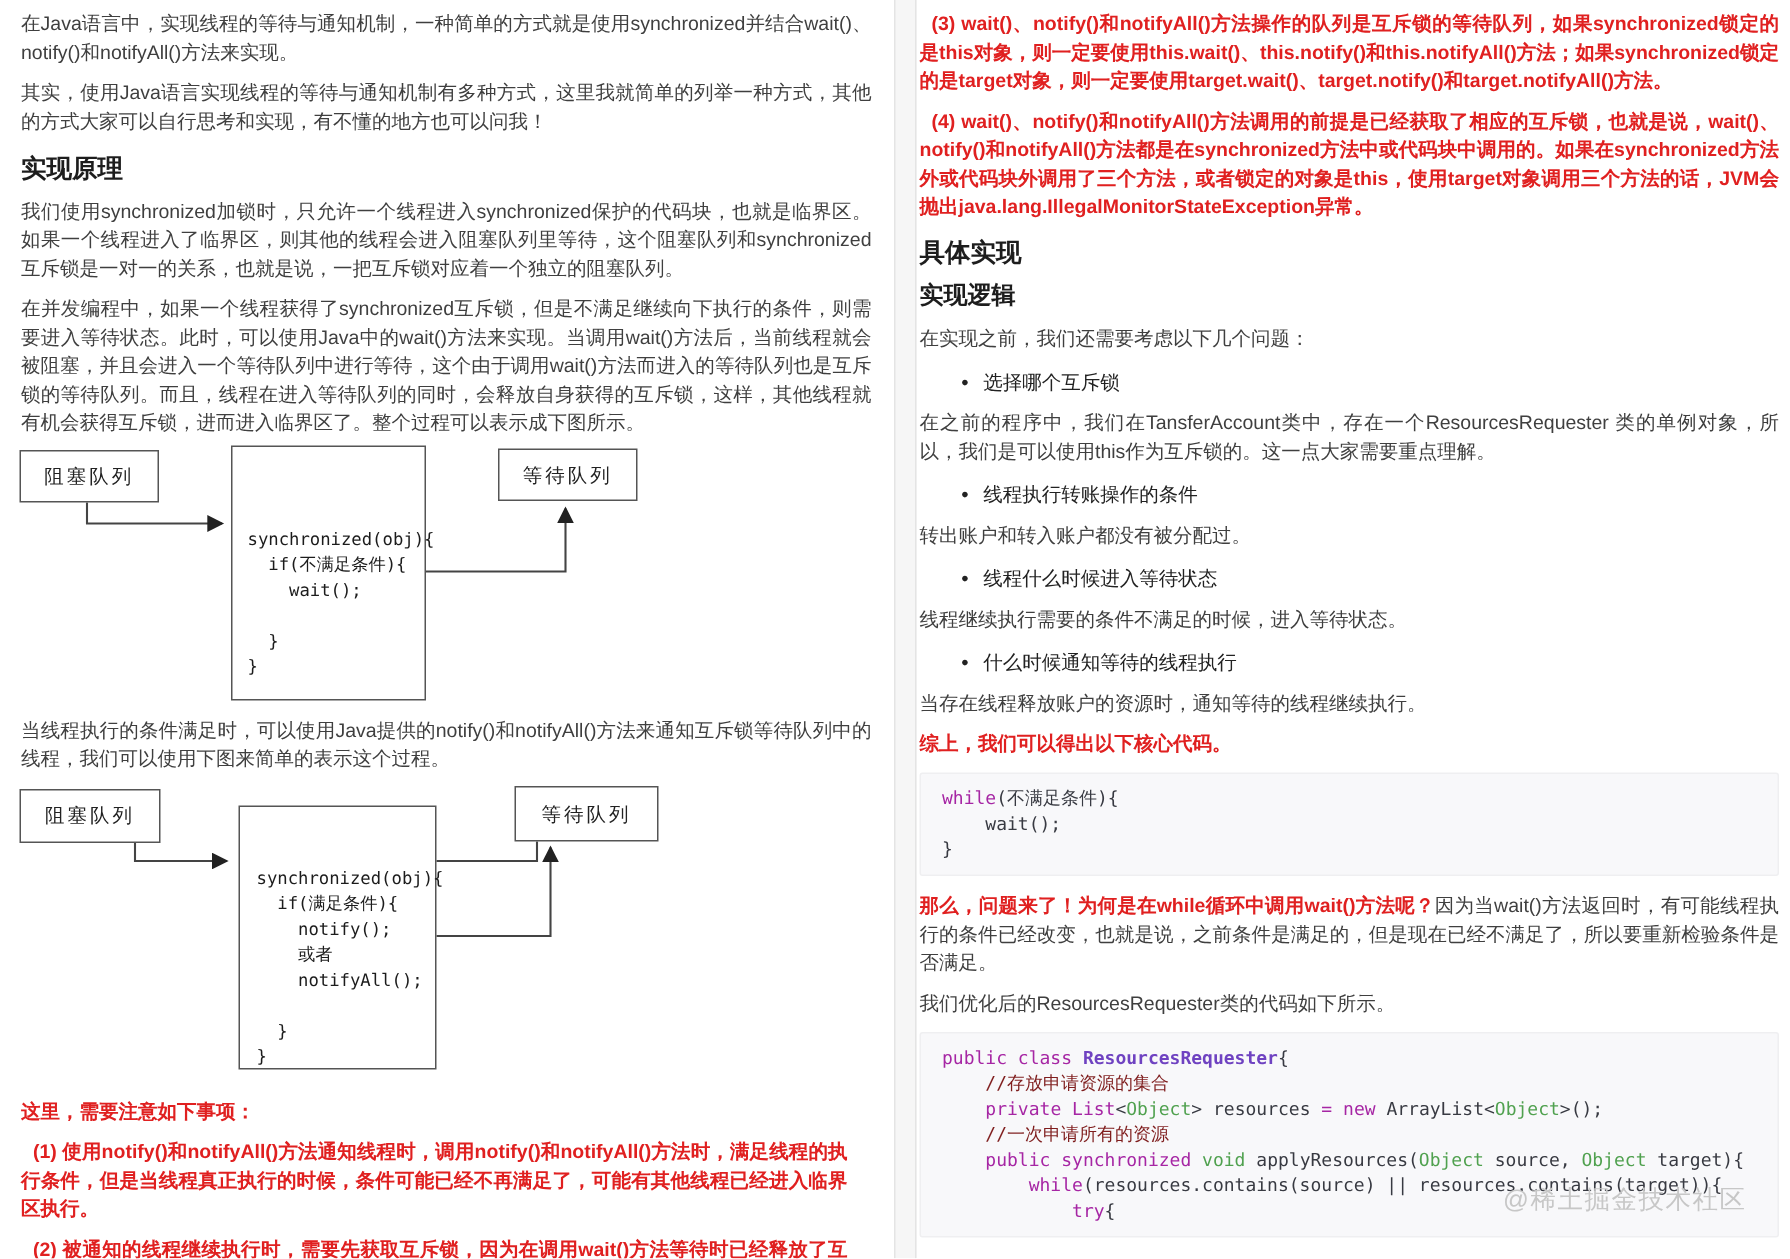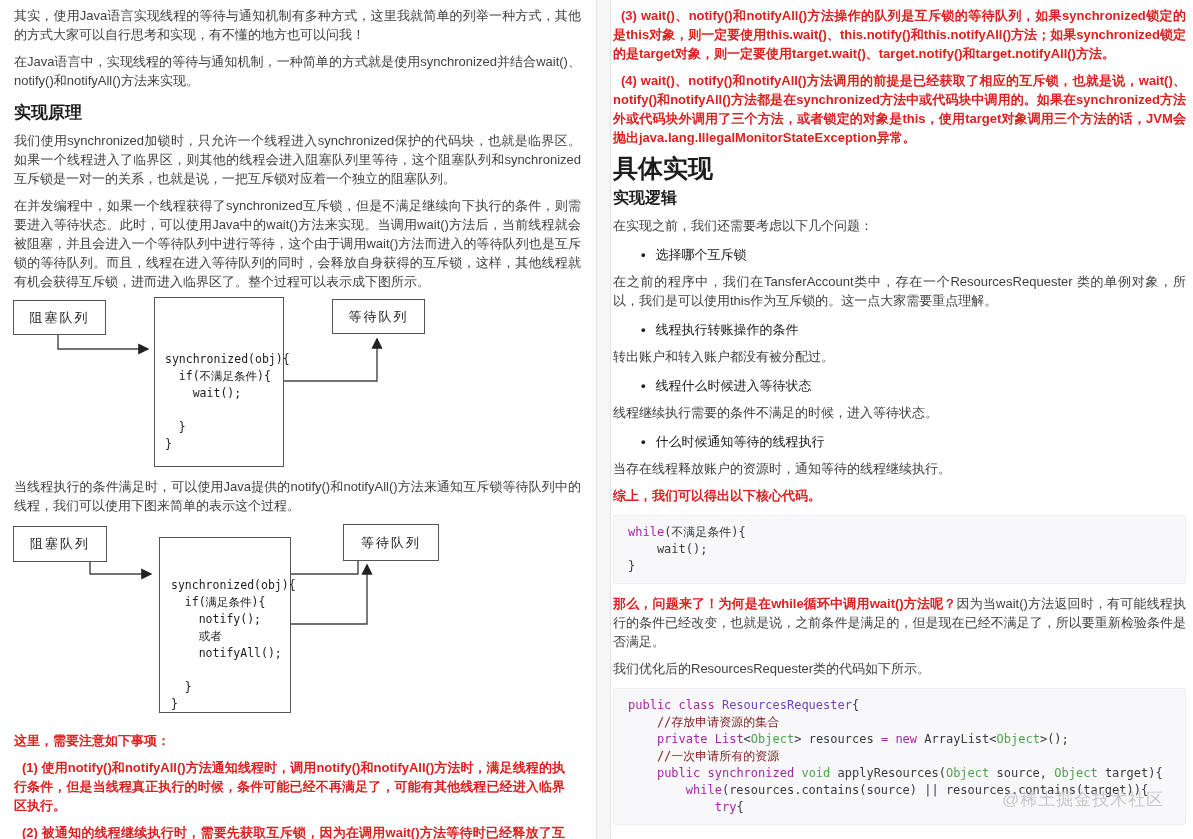--- a/index.html
+++ b/index.html
@@ -8,33 +8,33 @@
   
   .col-left{position:absolute;left:0;top:0;width:596px;padding-top:6px;}
   .col-right{position:absolute;left:611px;top:0;width:575px;padding-top:6px;}
   .divider{position:absolute;left:596px;top:0;width:13px;height:839px;
            background:#f6f6f6;border-left:1px solid #e4e4e4;border-right:1px solid #e4e4e4;}
   
   .para{margin:0 15px 8px 14px;font-size:13px;line-height:19px;color:#3f3f3f;text-align:justify;}
   .col-right .para{margin:0 0 8px 2px;}
   .note{margin:0 31px 8px 14px;font-size:13px;line-height:19px;color:#e02020;font-weight:700;text-align:justify;text-indent:8px;}
   .col-right .note{margin:0 0 8px 2px;}
-  h1.doc{margin:10px 0 0 2px;font-size:25px;line-height:23px;color:#1d1d1d;font-weight:700;}
+  h1.doc{margin:10px 0 0 2px;font-size:17px;line-height:23px;color:#1d1d1d;font-weight:700;}
   h2.doc{margin:12px 15px 8px 14px;font-size:17px;line-height:21px;color:#1d1d1d;font-weight:700;}
   .col-right h2.doc{margin:8px 0 8px 2px;font-size:16px;line-height:20px;}
   .bullet{margin:10px 0 8px 30px;font-size:13px;line-height:19px;color:#222;font-weight:400;}
   .bullet::before{content:"•";margin-right:10px;font-weight:700;}
   
   .codeblock{margin:10px 0 0 2px;background:#f8f8fa;border:1px solid #efeff1;border-radius:2px;
              padding:8px 14px;font-family:"DejaVu Sans Mono","Liberation Mono",monospace;
              font-size:12px;line-height:17px;color:#383a42;white-space:pre;}
   .codeblock div{min-height:17px;}
   .tok-pl{color:#383a42;}
   .tok-kw{color:#a626a4;}
-  .tok-cls{color:#6f42c1;font-weight:400;}
+  .tok-cls{color:#6f42c1;font-weight:700;}
   .tok-typ{color:#50a14f;}
   .tok-cmt{color:#7f1d1d;margin-top:39px;}
   .q-lead{color:#e02020;font-weight:700;}
   
   .diagram{position:relative;width:596px;}
   .d1{height:170px;margin:6px 0 10px 0;}
   .d2{height:192px;margin:8px 0 16px 0;}
   .dbox{position:absolute;border:1px solid #555;background:#fff;display:flex;align-items:center;justify-content:center;
         font-size:13px;color:#222;letter-spacing:2px;text-align:center;}
   .dcode{position:absolute;font-family:"DejaVu Sans Mono","Liberation Mono",monospace;
@@ -43,22 +43,22 @@
   
   .watermark{position:absolute;left:1002px;top:788px;font-size:17px;color:#c7c7c7;letter-spacing:1px;
              font-weight:400;}
 </style>
 </head>
 <body>
 
 <div class="page">
 
   <div class="col-left">
+    <p class="para">在Java语言中，实现线程的等待与通知机制，一种简单的方式就是使用synchronized并结合wait()、notify()和notifyAll()方法来实现。</p>
     <p class="para">其实，使用Java语言实现线程的等待与通知机制有多种方式，这里我就简单的列举一种方式，其他的方式大家可以自行思考和实现，有不懂的地方也可以问我！</p>
-    <p class="para">在Java语言中，实现线程的等待与通知机制，一种简单的方式就是使用synchronized并结合wait()、notify()和notifyAll()方法来实现。</p>
     <h2 class="doc">实现原理</h2>
     <p class="para">我们使用synchronized加锁时，只允许一个线程进入synchronized保护的代码块，也就是临界区。如果一个线程进入了临界区，则其他的线程会进入阻塞队列里等待，这个阻塞队列和synchronized互斥锁是一对一的关系，也就是说，一把互斥锁对应着一个独立的阻塞队列。</p>
     <p class="para" style="margin-bottom:6px">在并发编程中，如果一个线程获得了synchronized互斥锁，但是不满足继续向下执行的条件，则需要进入等待状态。此时，可以使用Java中的wait()方法来实现。当调用wait()方法后，当前线程就会被阻塞，并且会进入一个等待队列中进行等待，这个由于调用wait()方法而进入的等待队列也是互斥锁的等待队列。而且，线程在进入等待队列的同时，会释放自身获得的互斥锁，这样，其他线程就有机会获得互斥锁，进而进入临界区了。整个过程可以表示成下图所示。</p>
 
     <div class="diagram d1">
       <svg class="dsvg" width="596" height="170">
         <defs>
           <marker id="ah" markerWidth="9" markerHeight="8" refX="7" refY="4" orient="auto">
             <path d="M0,0 L8,4 L0,8 Z" fill="#222"></path>
           </marker>

